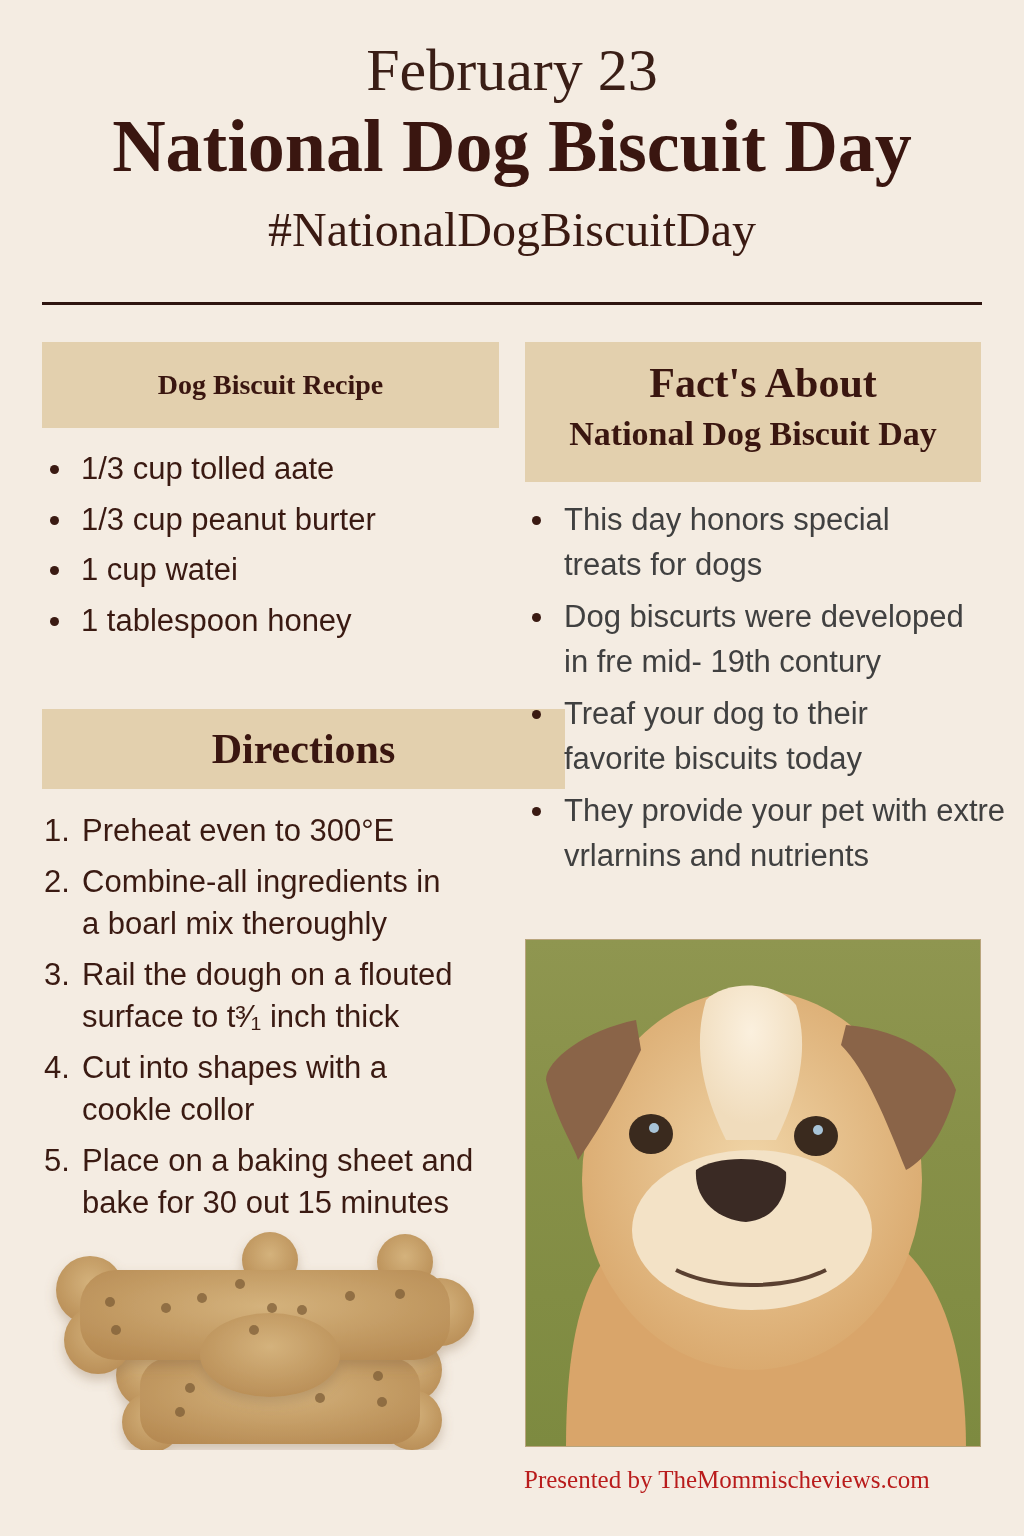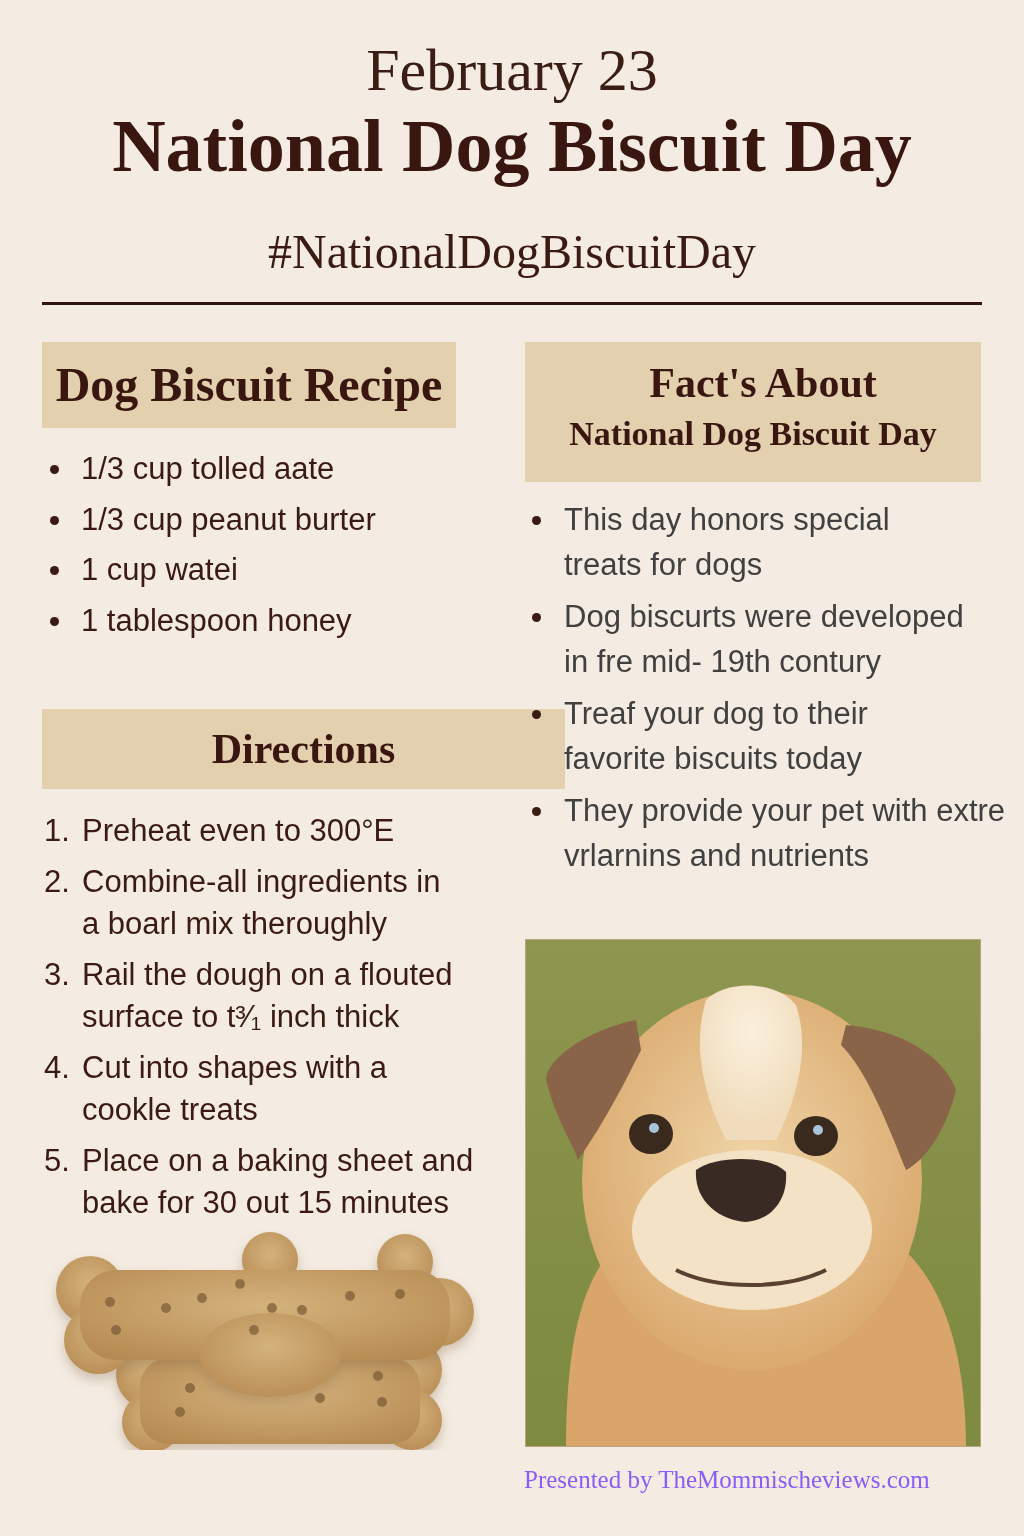--- a/index.html
+++ b/index.html
@@ -7,32 +7,32 @@
   body {
     background: #f4ece2;
     color: #3a1a12;
     position: relative;
     overflow: hidden;
     font-family: "Liberation Sans", sans-serif;
   }
   .header { position: absolute; left: 0; top: 0; width: 1024px; text-align: center; }
   .date { position: absolute; top: 36px; width: 100%; font-size: 60px; font-family: "Liberation Serif", serif; color: #3a1e16; }
   .title { position: absolute; top: 104px; width: 100%; font-size: 74px; font-weight: bold; font-family: "Liberation Serif", serif; color: #3a1610; letter-spacing: 0px; }
-  .hashtag { position: absolute; top: 224px; width: 100%; font-size: 48px; font-family: "Liberation Serif", serif; color: #3a1a12; }
+  .hashtag { position: absolute; top: 202px; width: 100%; font-size: 48px; font-family: "Liberation Serif", serif; color: #3a1a12; }
   .rule { position: absolute; left: 42px; top: 302px; width: 940px; height: 3px; background: #2e1510; }
 
   .banner {
     position: absolute;
     background: #e3d0ae;
     color: #3a1610;
     text-align: center;
     font-family: "Liberation Serif", serif;
     font-weight: bold;
   }
-  .banner-recipe { left: 42px; top: 342px; width: 414px; height: 86px; font-size: 48px; line-height: 86px; }
+  .banner-recipe { left: 42px; top: 342px; width: 457px; height: 86px; font-size: 28px; line-height: 86px; }
   .banner-directions { left: 42px; top: 709px; width: 523px; height: 80px; font-size: 42px; line-height: 80px; }
   .banner-facts { left: 525px; top: 342px; width: 456px; height: 140px; }
   .banner-facts .l1 { display: block; font-size: 42px; padding-top: 18px; line-height: 46px; margin-left: 20px; }
   .banner-facts .l2 { display: block; font-size: 34px; padding-top: 8px; line-height: 40px; }
 
   ul.ingredients { position: absolute; left: 48px; top: 444px; list-style: none; }
   ul.ingredients li { font-size: 31px; line-height: 50.5px; color: #3a1a12; position: relative; padding-left: 33px; white-space: nowrap; }
   ul.ingredients li::before { content: ""; position: absolute; left: 2px; top: 21px; width: 9px; height: 9px; border-radius: 50%; background: #3a1a12; }
 
   ol.directions { position: absolute; left: 44px; top: 810px; list-style: none; }
@@ -43,21 +43,21 @@
   ul.facts li { font-size: 31px; line-height: 45px; color: #404040; position: relative; padding-left: 36px; margin-bottom: 7px; }
   ul.facts li::before { content: ""; position: absolute; left: 4px; top: 19px; width: 9px; height: 9px; border-radius: 50%; background: #3a1a12; }
 
   .biscuit-photo { position: absolute; left: 40px; top: 1230px; width: 440px; height: 220px; }
   .dog-photo {
     position: absolute; left: 525px; top: 939px; width: 456px; height: 508px;
     background: linear-gradient(180deg, #8f9650 0%, #879048 40%, #7d8a40 100%);
     border: 1px solid #b9a57d;
     overflow: hidden;
   }
-  .footer { position: absolute; left: 524px; top: 1466px; font-size: 25px; font-family: "Liberation Serif", serif; color: #8b5cf6; white-space: nowrap; }
+  .footer { position: absolute; left: 524px; top: 1466px; font-size: 25px; font-family: "Liberation Serif", serif; color: #b91c1c; white-space: nowrap; }
 </style>
 </head>
 <body>
 
 <div class="header">
   <div class="date">February 23</div>
   <div class="title">National Dog Biscuit Day</div>
   <div class="hashtag">#NationalDogBiscuitDay</div>
 </div>
 <div class="rule"></div>
@@ -82,21 +82,21 @@
     <span>a boarl mix theroughly</span>
   </li>
   <li>
     <span class="num">3.</span>
     <span>Rail the dough on a flouted</span><br>
     <span>surface to t³⁄₁ inch thick</span>
   </li>
   <li>
     <span class="num">4.</span>
     <span>Cut into shapes with a</span><br>
-    <span>cookle treats</span>
+    <span>cookle collor</span>
   </li>
   <li>
     <span class="num">5.</span>
     <span>Place on a baking sheet and</span><br>
     <span>bake for 30 out 15 minutes</span>
   </li>
 </ol>
 
 <div class="biscuit-photo">
   <svg width="440" height="220" viewBox="0 0 440 220">

